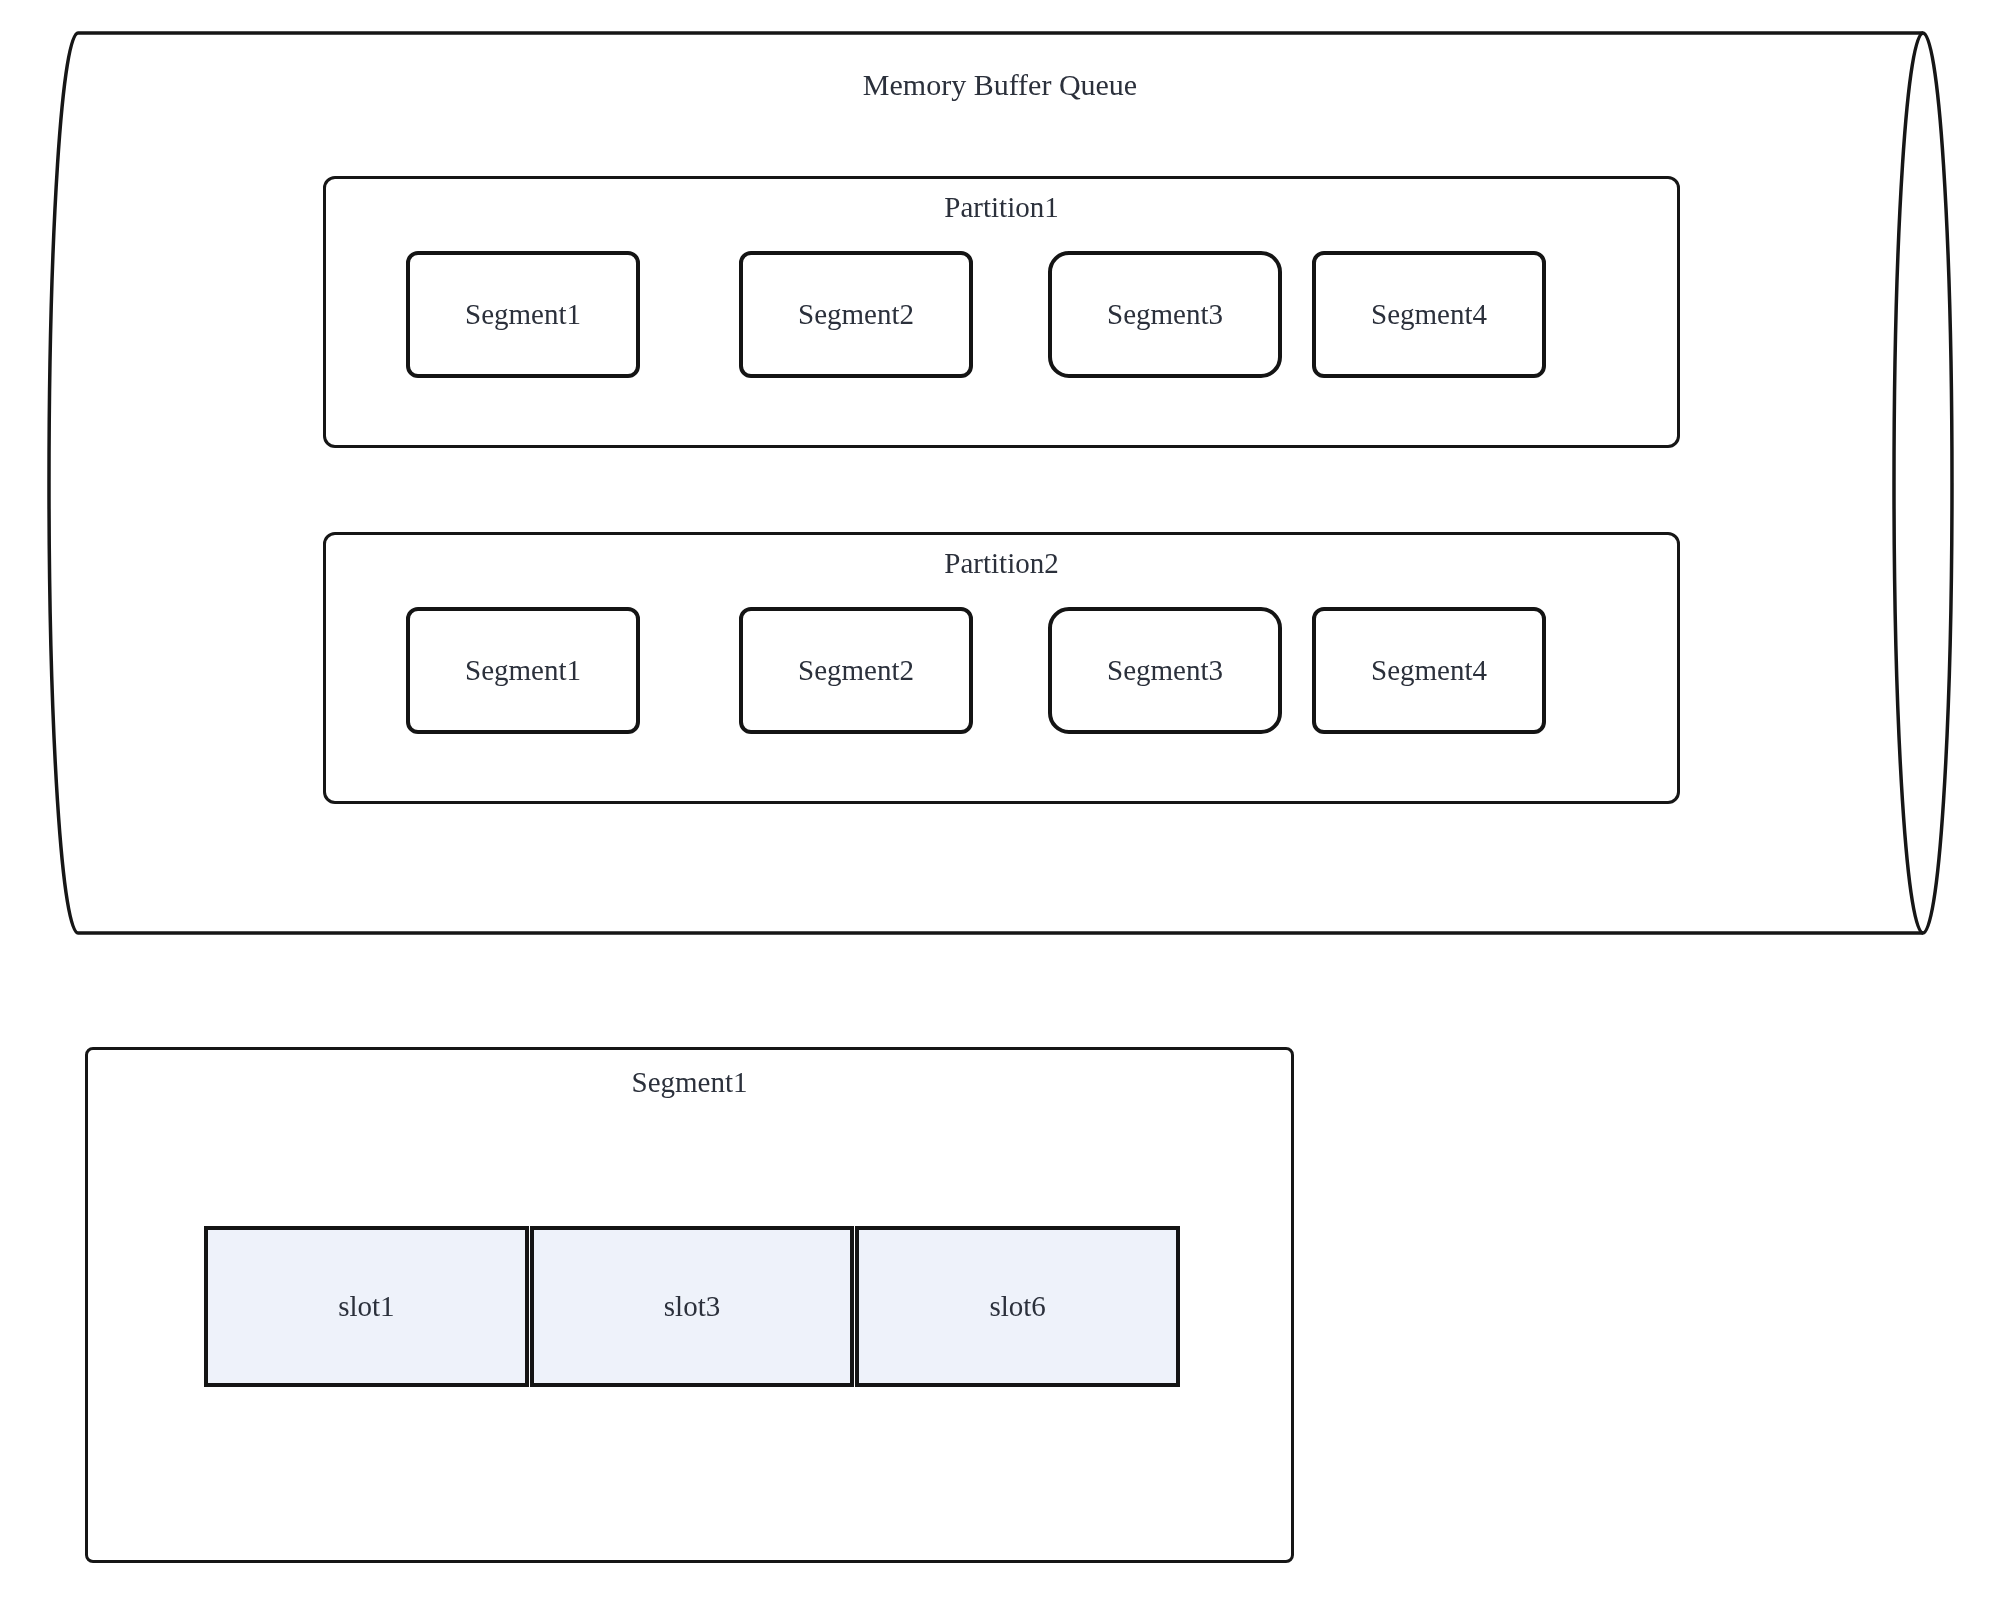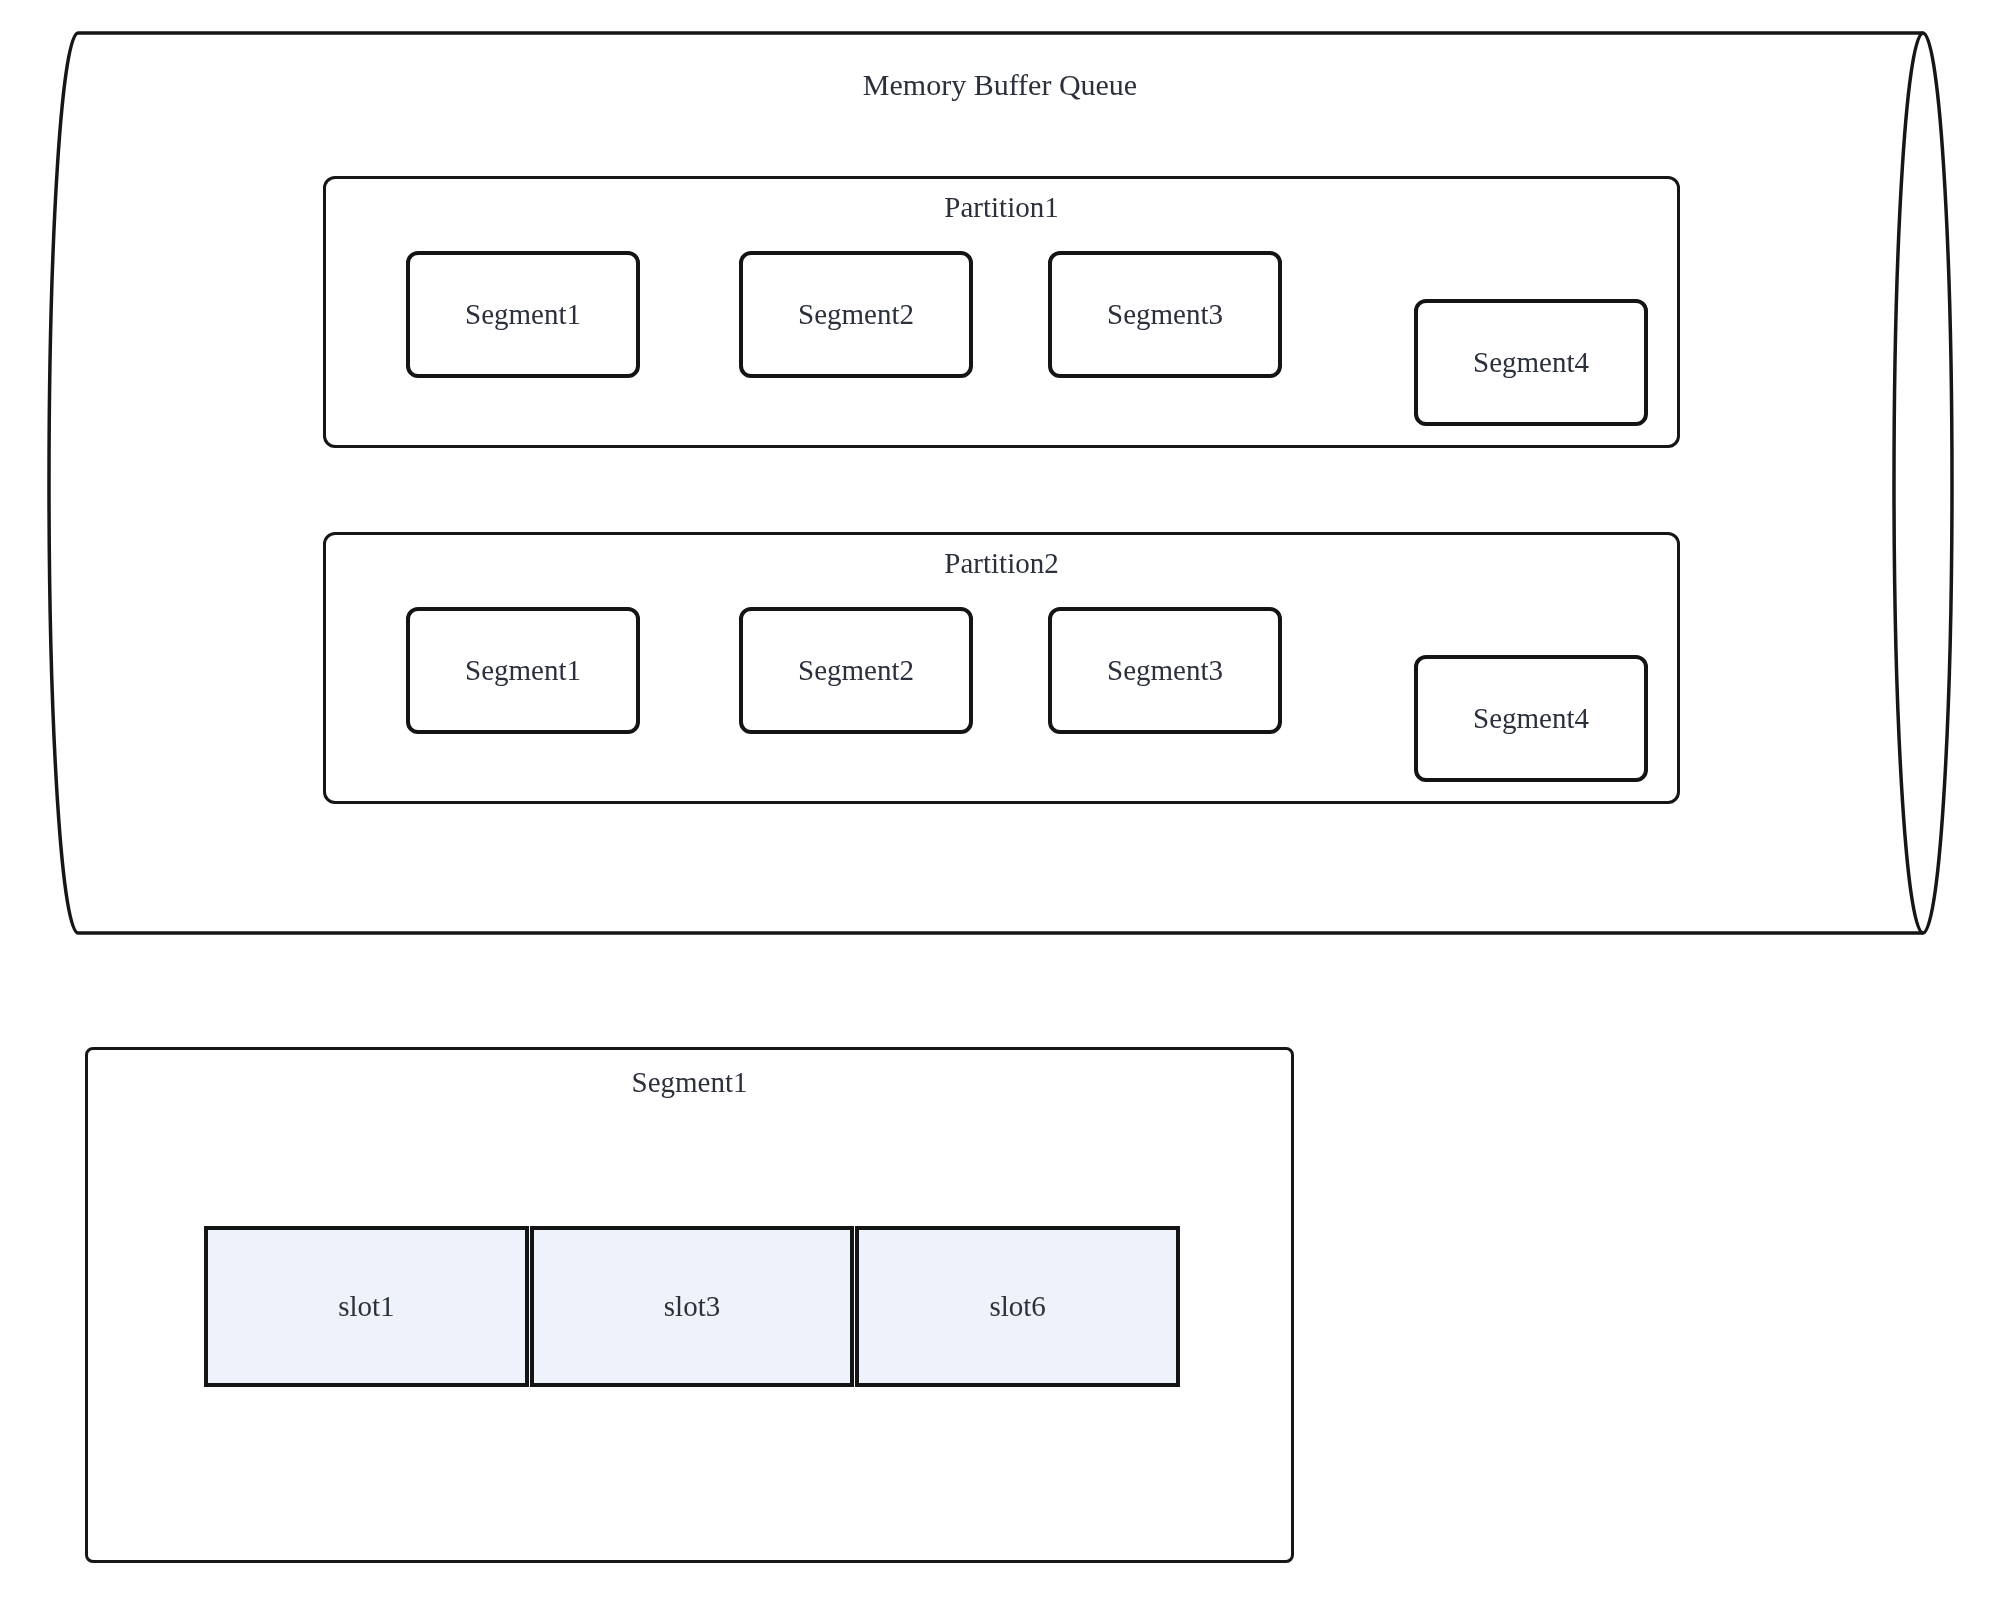--- a/index.html
+++ b/index.html
@@ -64,22 +64,22 @@
     border-radius: 12px;
     background: #ffffff;
     display: flex;
     align-items: center;
     justify-content: center;
     font-size: 29px;
     white-space: nowrap;
   }
   .seg.s1 { left: 80px; }
   .seg.s2 { left: 413px; text-align: center; }
-  .seg.s3 { left: 722px; }
-  .seg.s4 { left: 1088px; margin-top: 48px; }
+  .seg.s3 { left: 722px; border-radius: 21px; }
+  .seg.s4 { left: 986px; }
   .detail {
     position: absolute;
     left: 85px;
     top: 1047px;
     width: 1209px;
     height: 516px;
     box-sizing: border-box;
     border: 3.5px solid #161616;
     border-radius: 8px;
     background: #ffffff;

